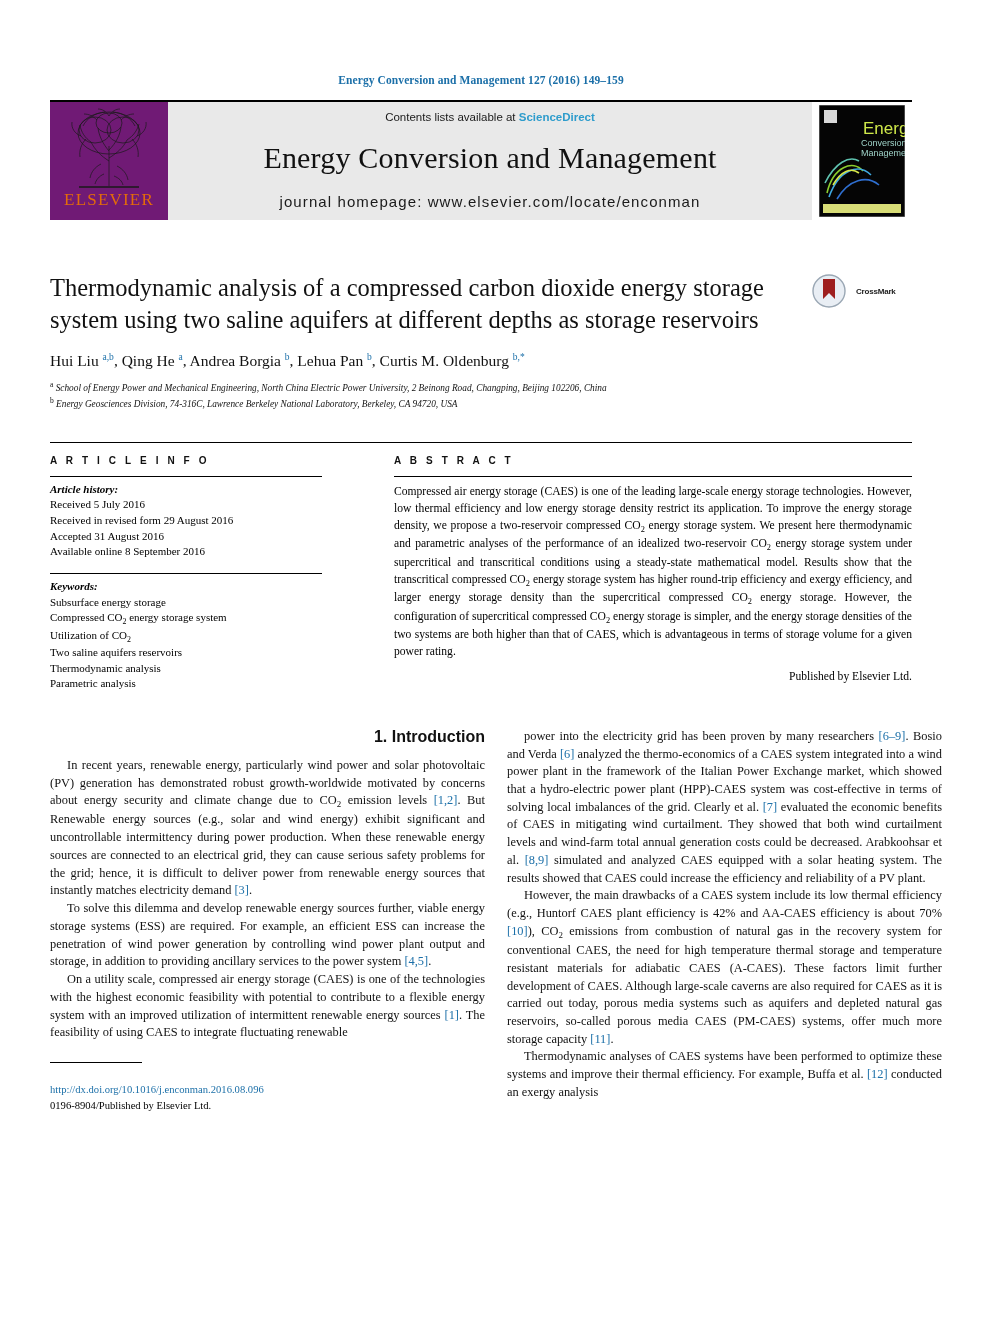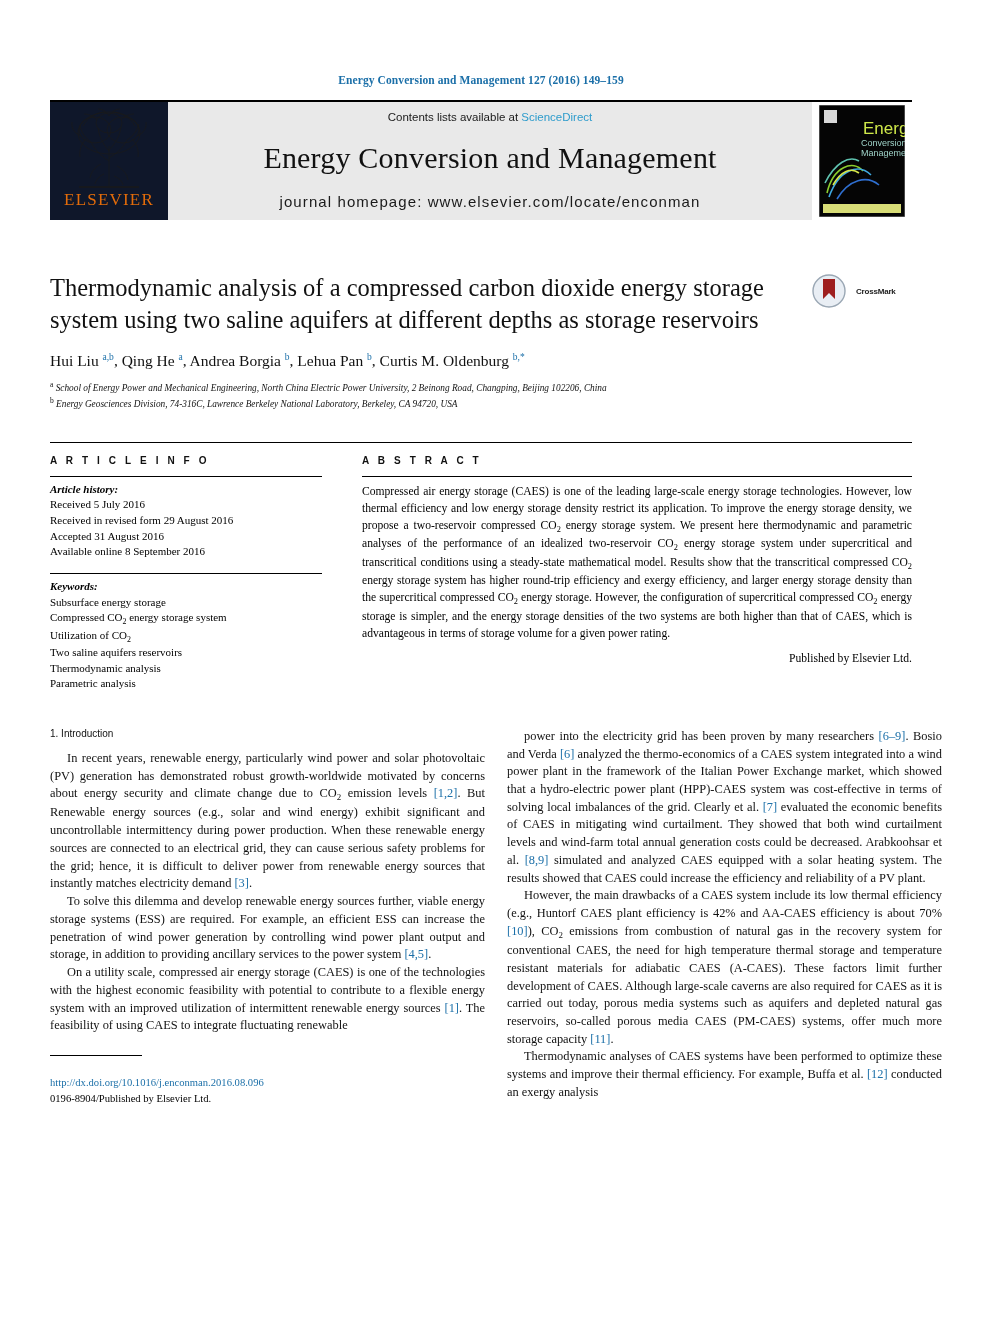--- a/index.html
+++ b/index.html
@@ -41,21 +41,21 @@
     height: 118px;
   }
   .elsevier-logo {
     width: 118px;
     flex: 0 0 118px;
     display: flex;
     flex-direction: column;
     align-items: center;
     justify-content: flex-start;
     padding-top: 4px;
-    background: #0f172a;
+    background: #701a75;
   }
   .tree-svg { display:block; }
   .elsevier-word {
     font-family: "Liberation Serif", serif;
     font-size: 17px;
     letter-spacing: 1.2px;
     color: #e36c0a;
     font-weight: normal;
     margin-top: -2px;
   }
@@ -68,21 +68,21 @@
     justify-content: space-between;
     padding: 9px 0 10px 0;
   }
   .contents-line {
     font-family: "Liberation Sans", sans-serif;
     font-size: 11.5px;
     color: #1a1a1a;
   }
   .contents-line .sd {
     color: #2e9ccc;
-    font-weight: normal;
+    font-weight: bold;
   }
   .journal-title {
     font-family: "Liberation Serif", serif;
     font-size: 30px;
     color: #111;
     letter-spacing: 0.2px;
   }
   .homepage-line {
     font-family: "Liberation Sans", sans-serif;
     font-size: 15px;
@@ -141,20 +141,21 @@
     color: #111;
   }
   .affiliations sup { font-style: normal; font-size: 7.5px; }
 
   
   .info-abstract {
     margin: 30px 50px 8px 50px;
     border-top: 1.5px solid #000;
     display: flex;
     padding-top: 12px;
+    gap: 32px;
   }
   .info-col {
     width: 272px;
     flex: 0 0 272px;
     padding-right: 22px;
   }
   .abstract-col {
     flex: 1 1 auto;
     padding-left: 18px;
   }
@@ -188,24 +189,25 @@
 
   
   .body-cols {
     margin: 36px 50px 0 50px;
     display: flex;
     gap: 22px;
   }
   .col { width: 435px; flex: 0 0 435px; }
   .sec-title {
     font-family: "Liberation Sans", sans-serif;
-    font-size: 10px;
-    font-weight: normal;
+    font-size: 16px;
+    font-weight: bold;
     margin: 0 0 11px 0;
     color: #111;
+    text-align: right;
   }
   p.body {
     font-size: 12.4px;
     line-height: 1.43;
     text-align: justify;
     margin: 0;
     text-indent: 17px;
     color: #111;
   }
   .ref { color: #1b6fa8; }

